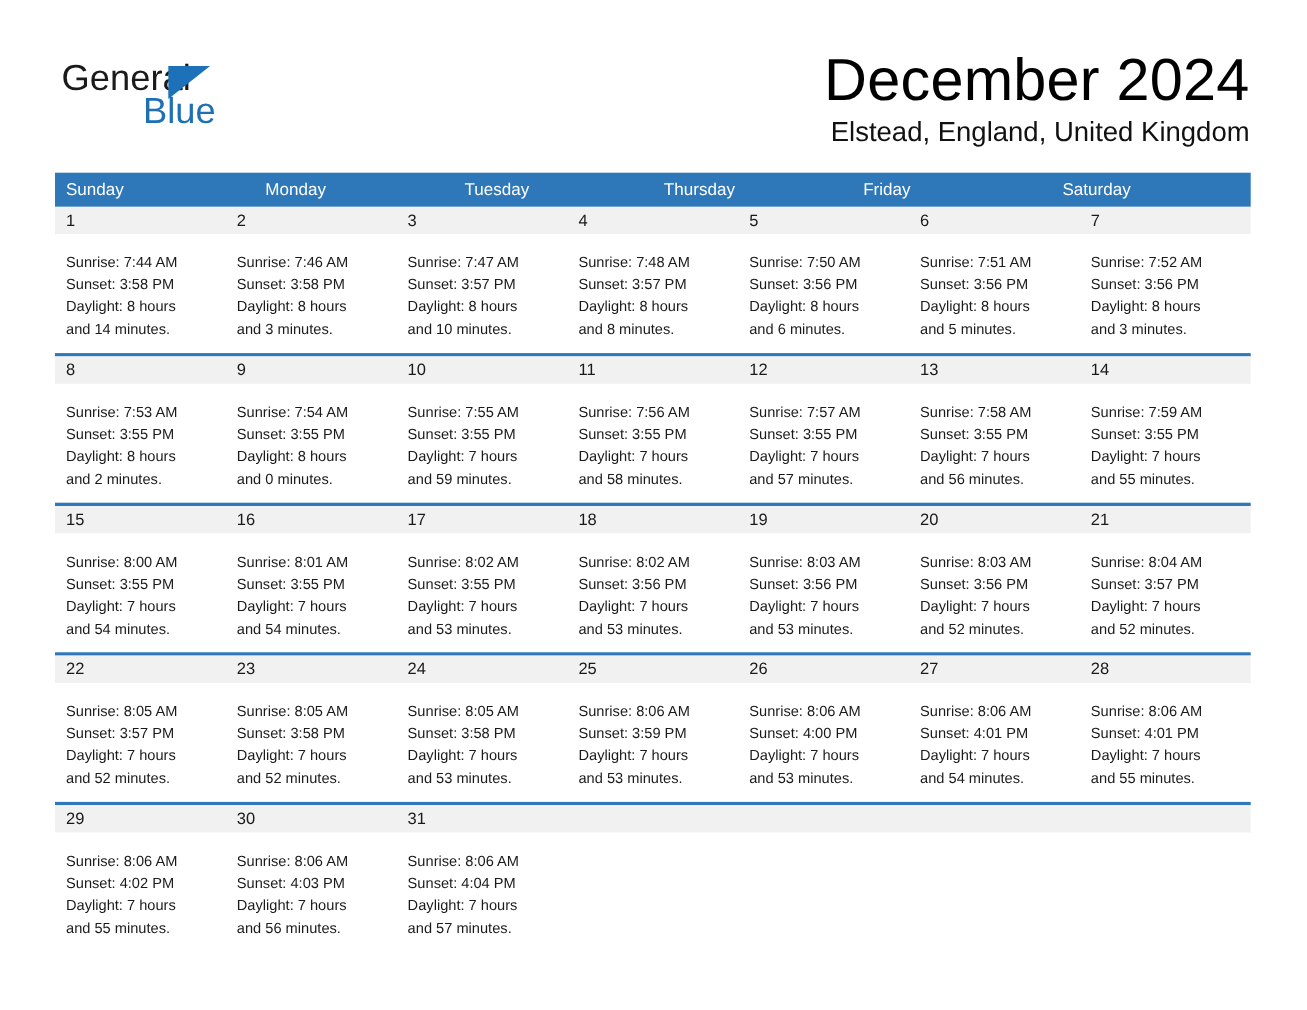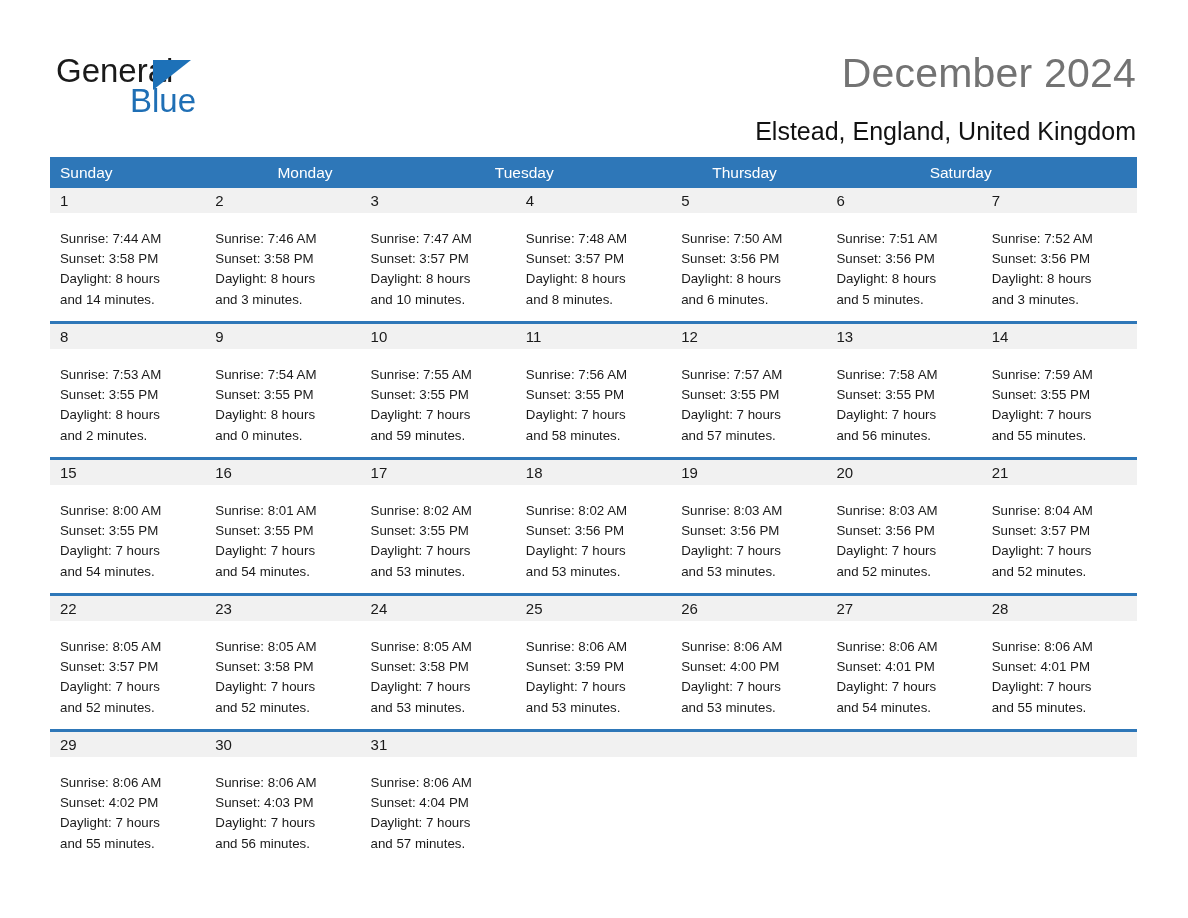--- a/index.html
+++ b/index.html
@@ -70,29 +70,29 @@
   }
 
   .title-block {
     position: absolute;
     right: 52px;
     top: 48px;
     text-align: right;
     width: 700px;
   }
   .month-title {
-    font-size: 41px;
+    font-size: 54px;
     font-weight: 400;
-    color: #737373;
+    color: #000000;
     line-height: 50px;
     letter-spacing: 0.2px;
     font-family: "Liberation Sans", sans-serif;
   }
   .location-title {
-    margin-top: 18px;
+    margin-top: 7px;
     font-size: 25px;
     font-weight: 400;
     color: #111111;
     line-height: 30px;
     font-family: "Liberation Sans", sans-serif;
   }
 
   
   .calendar {
     position: absolute;
@@ -184,20 +184,21 @@
 
   </div>
 
   <div class="calendar">
 
     <div class="weekday-header">
       <div class="weekday-cell">Sunday</div>
       <div class="weekday-cell">Monday</div>
       <div class="weekday-cell">Tuesday</div>
       <div class="weekday-cell">Thursday</div>
+      <div class="weekday-cell">Friday</div>
       <div class="weekday-cell">Saturday</div>
     </div>
 
     <div class="week-row first">
       <div class="date-band">
         <div class="date-cell">1</div>
         <div class="date-cell">2</div>
         <div class="date-cell">3</div>
         <div class="date-cell">4</div>
         <div class="date-cell">5</div>

